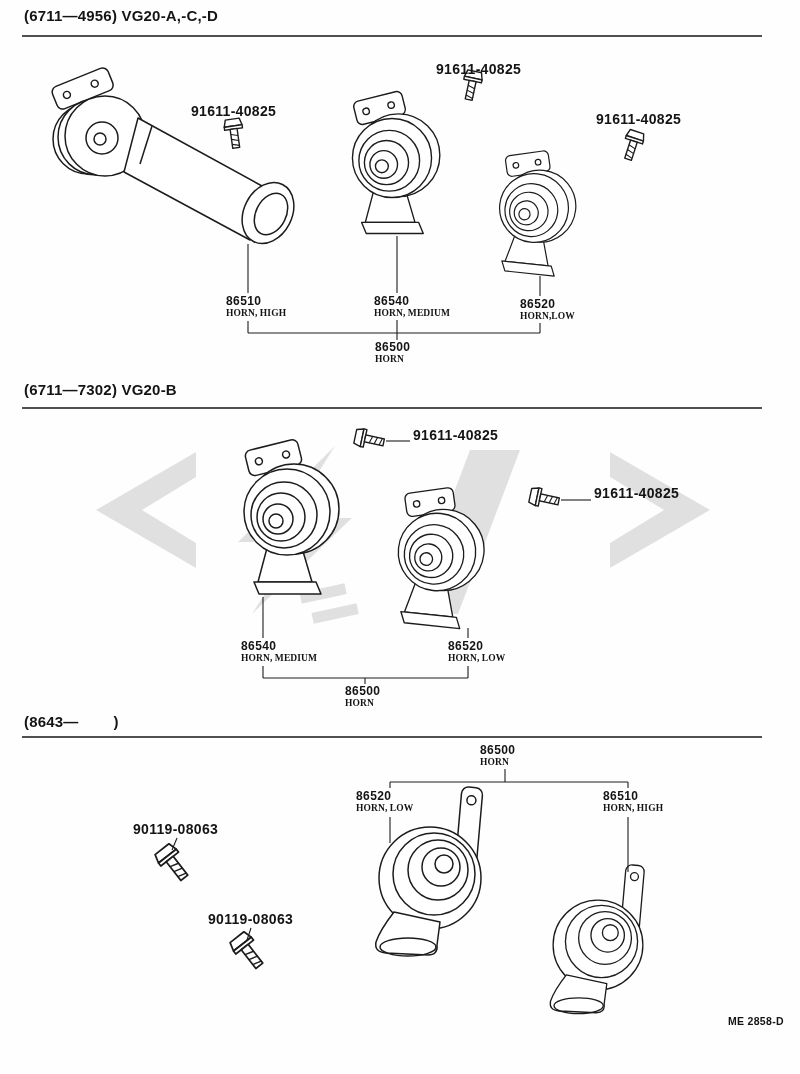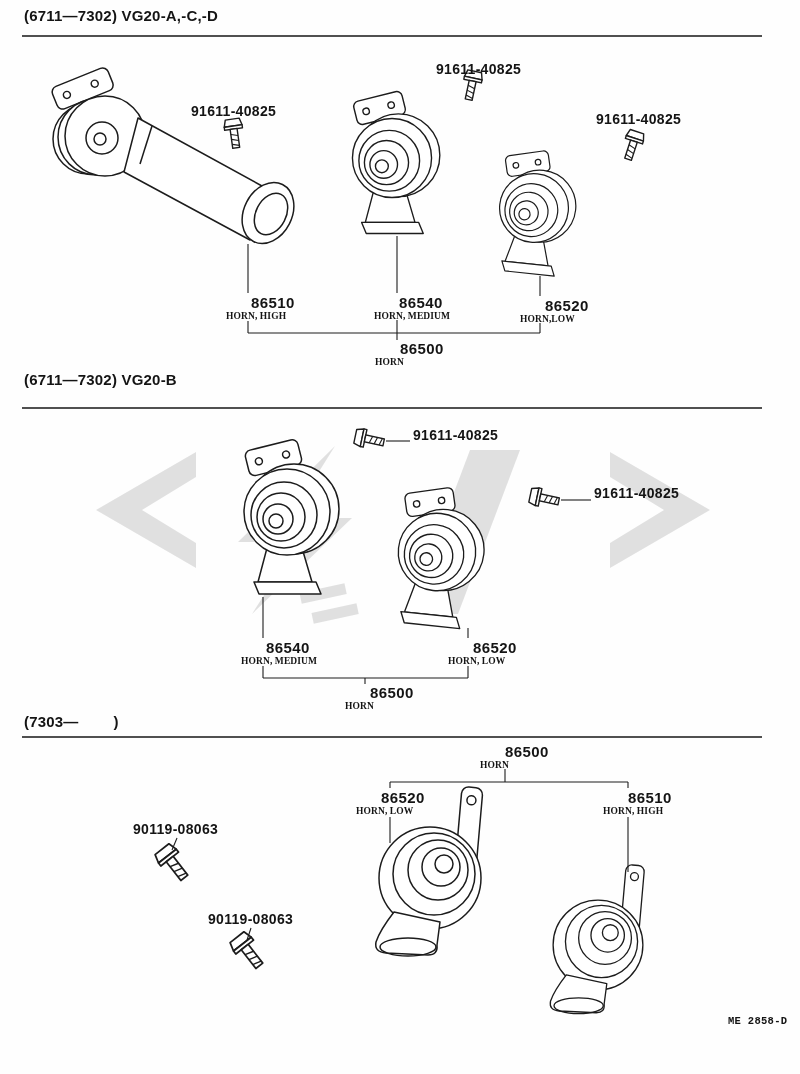--- a/index.html
+++ b/index.html
@@ -5,24 +5,24 @@
   * { margin:0; padding:0; box-sizing:border-box; }
   html,body { background:#ffffff; }
   .page {
     position:relative; width:800px; height:1074px;
     background:#fefefe; overflow:hidden;
     font-family:"Liberation Sans", sans-serif;
   }
   svg.art { position:absolute; left:0; top:0; }
   .lbl { position:absolute; color:#141414; font-weight:700; line-height:1.05; }
   .hdr { font-size:15px; white-space:pre; letter-spacing:0.2px; }
-  .num { font-size:15px; letter-spacing:0.4px;margin-left:25px; }
+  .num { font-size:12px; letter-spacing:0.4px; }
   .nm  { font-size:9.5px; letter-spacing:0.1px; margin-top:1px; white-space:pre;font-family:Liberation Serif, serif; }
   .boltnum { font-size:14px; letter-spacing:0.3px; }
-  .footer { font-size:10.5px; letter-spacing:0.3px;font-family:Liberation Mono, monospace; }
+  .footer { font-size:10.5px; letter-spacing:0.3px; }
 </style>
 </head>
 <body>
 
 <div class="page">
 
   <svg class="art" width="800" height="1074" viewBox="0 0 800 1074">
     <defs>
       <g id="hornA" fill="#fff" stroke="#1c1c1c" stroke-width="1.5" stroke-linejoin="round">
         <g transform="rotate(-14)">
@@ -128,21 +128,21 @@
       <path d="M 390 782 H 628"></path>
       <path d="M 390 782 V 788"></path>
       <path d="M 628 782 V 788"></path>
       <path d="M 390 817 V 843"></path>
       <path d="M 628 817 V 872"></path>
       <path d="M 177 838 L 172 850"></path>
       <path d="M 251 928 L 247 940"></path>
     </g>
   </svg>
 
-  <div class="lbl hdr" style="left:24px;top:8px">(6711—7302) VG20-A,-C,-D</div>
+  <div class="lbl hdr" style="left:24px;top:8px">(6711—4956) VG20-A,-C,-D</div>
   <div class="lbl boltnum" style="left:191px;top:104px">91611-40825</div>
   <div class="lbl boltnum" style="left:436px;top:62px">91611-40825</div>
   <div class="lbl boltnum" style="left:596px;top:112px">91611-40825</div>
 
   <div class="lbl" style="left:226px;top:295px">
     <div class="num">86510</div>
     <div class="nm">HORN, HIGH</div>
   </div>
   <div class="lbl" style="left:374px;top:295px">
     <div class="num">86540</div>
@@ -150,38 +150,38 @@
   </div>
   <div class="lbl" style="left:520px;top:298px">
     <div class="num">86520</div>
     <div class="nm">HORN,LOW</div>
   </div>
   <div class="lbl" style="left:375px;top:341px">
     <div class="num">86500</div>
     <div class="nm">HORN</div>
   </div>
 
-  <div class="lbl hdr" style="left:24px;top:372px">(6711—7302) VG20-B</div>
+  <div class="lbl hdr" style="left:24px;top:382px">(6711—7302) VG20-B</div>
   <div class="lbl boltnum" style="left:413px;top:428px">91611-40825</div>
   <div class="lbl boltnum" style="left:594px;top:486px">91611-40825</div>
 
   <div class="lbl" style="left:241px;top:640px">
     <div class="num">86540</div>
     <div class="nm">HORN, MEDIUM</div>
   </div>
   <div class="lbl" style="left:448px;top:640px">
     <div class="num">86520</div>
     <div class="nm">HORN, LOW</div>
   </div>
   <div class="lbl" style="left:345px;top:685px">
     <div class="num">86500</div>
     <div class="nm">HORN</div>
   </div>
 
-  <div class="lbl hdr" style="left:24px;top:714px">(7303—        )</div>
+  <div class="lbl hdr" style="left:24px;top:714px">(8643—        )</div>
   <div class="lbl" style="left:480px;top:744px">
     <div class="num">86500</div>
     <div class="nm">HORN</div>
   </div>
   <div class="lbl" style="left:356px;top:790px">
     <div class="num">86520</div>
     <div class="nm">HORN, LOW</div>
   </div>
   <div class="lbl" style="left:603px;top:790px">
     <div class="num">86510</div>

